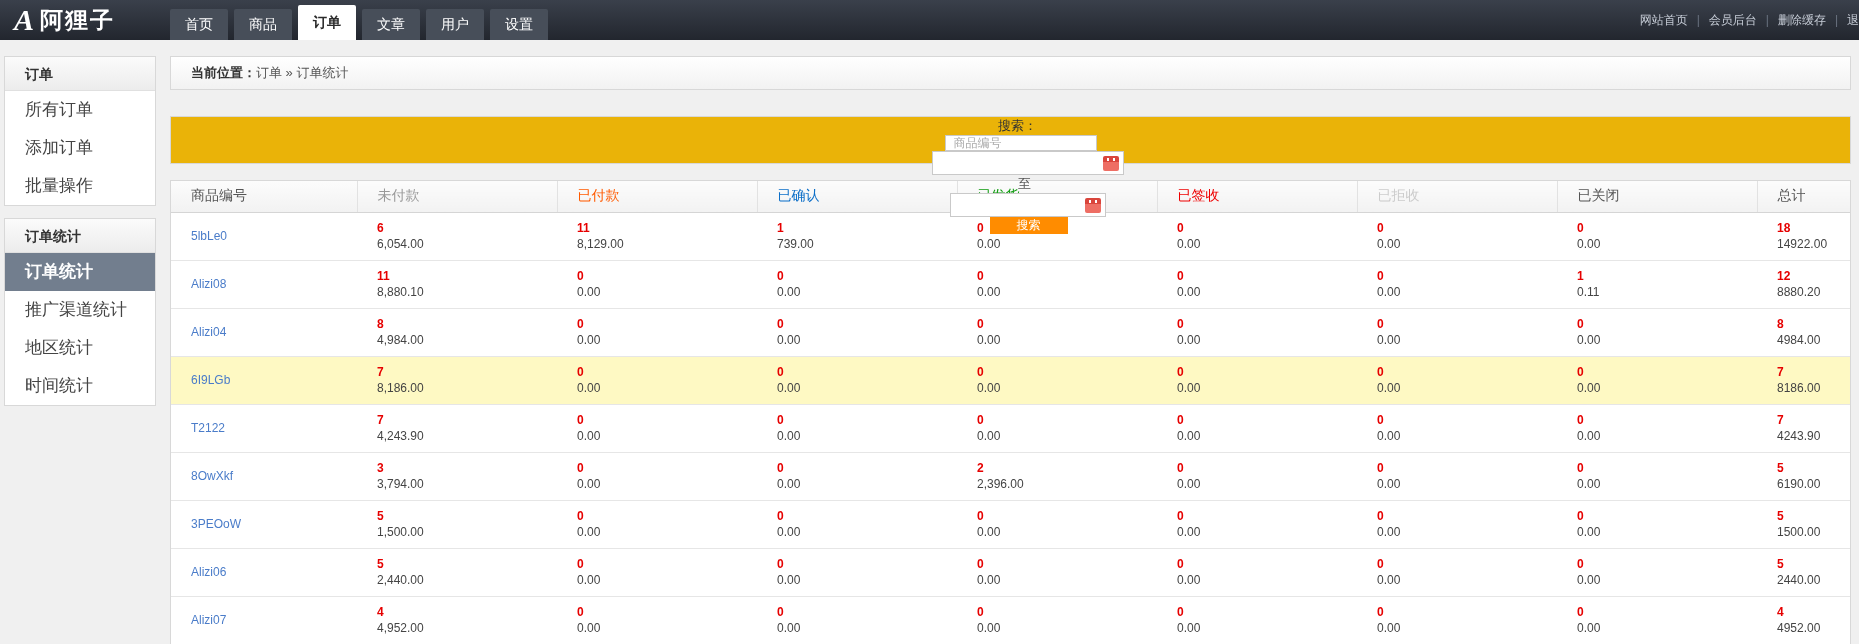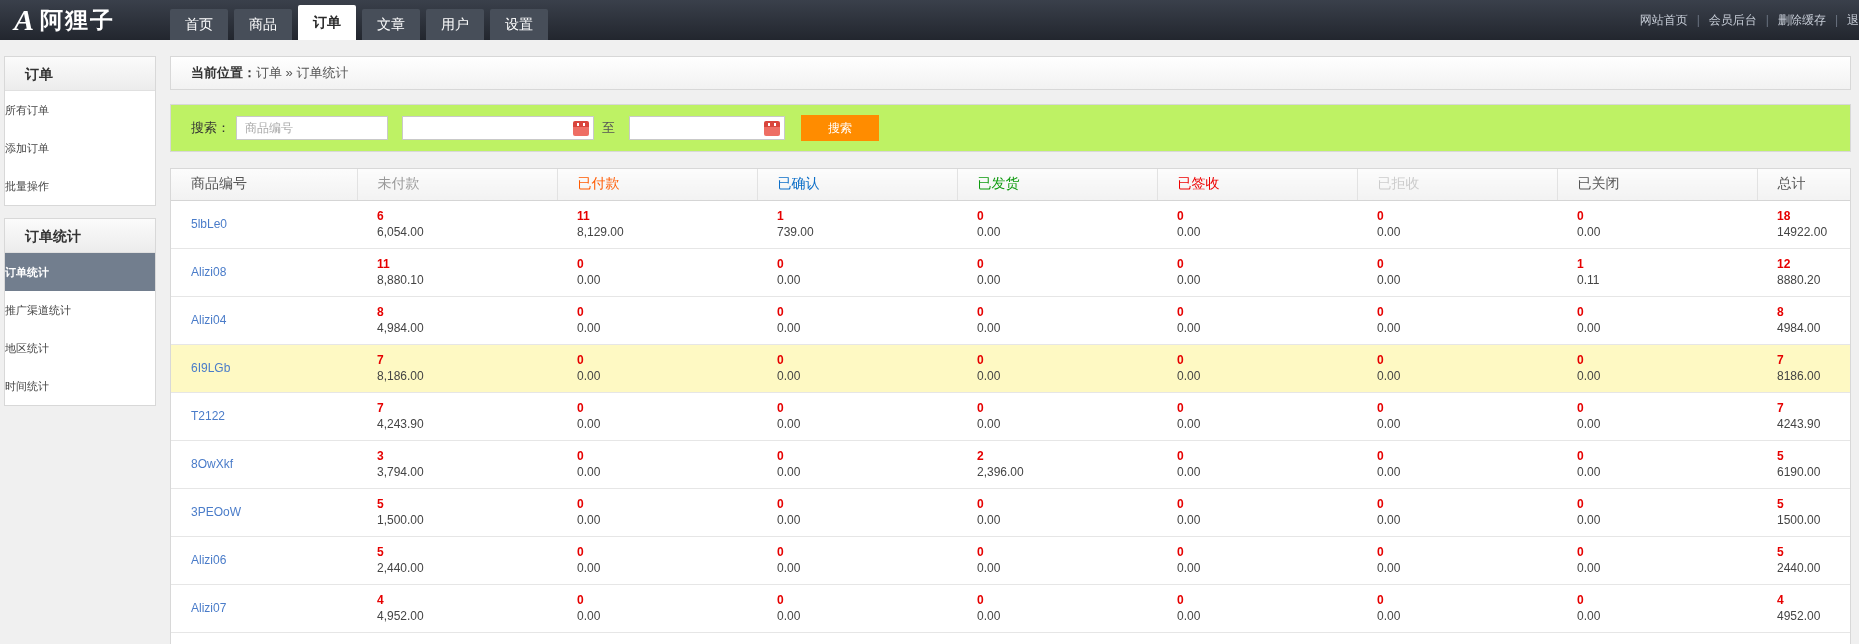--- a/index.html
+++ b/index.html
@@ -17,33 +17,33 @@
   .toplinks { position:absolute; right:-12px; top:0; height:40px; display:flex; align-items:center; gap:9px; color:#c6ccd6; font-size:12px; white-space:nowrap; }
   .toplinks a { color:#c6ccd6; text-decoration:none; cursor:pointer; }
   .toplinks .sep { color:#6a7280; }
 
   
   .page { display:flex; align-items:flex-start; }
   .sidebar { width:158px; padding:16px 2px 0 4px; flex:none; }
   .side-box { background:#fff; border:1px solid #d8d8d8; margin-bottom:12px; }
   .side-head { height:34px; line-height:34px; padding-left:20px; font-size:14px; font-weight:bold; color:#333;
                background:linear-gradient(#fbfbfb,#ececec); border-bottom:1px solid #e0e0e0; }
-  .side-item { height:38px; line-height:38px; font-size:11px; color:#444; cursor:pointer; }
+  .side-item { height:38px; line-height:38px; padding-left:20px; font-size:17px; color:#444; cursor:pointer; }
   .side-item.active { background:#727e8e; color:#fff; font-weight:bold; }
 
   .content { flex:1; min-width:0; padding:16px 8px 0 12px; }
 
   
   .breadcrumb { height:34px; line-height:32px; background:linear-gradient(#ffffff,#f2f2f2); border:1px solid #d8d8d8;
                 padding-left:20px; font-size:13px; color:#555; }
   .breadcrumb b { color:#333;text-align:center; }
 
   
-  .searchbar { margin-top:14px; height:48px; background:#bef264; border:1px solid #d8d8d8; display:flex; align-items:center;
-               padding-left:20px; font-size:13px; color:#333; }
+  .searchbar { margin-top:26px; height:48px; background:#eab308; border:1px solid #d8d8d8; display:flex; align-items:center;
+               padding-left:20px; font-size:13px; color:#333;flex-direction:column; }
   .search-label { margin-right:6px; }
   .txt { height:24px; border:1px solid #c9c9c9; padding:0 8px; font-size:12px; color:#333; background:#fff; }
   .txt::placeholder { color:#a9a9a9; }
   #product-input { width:152px; }
   .date-wrap { position:relative; margin-left:14px; display:inline-block; }
   .date-wrap .txt { padding-right:26px; }
   #date-from { width:192px; }
   #date-to { width:156px; }
   .cal-icon { position:absolute; right:5px; top:5px; width:16px; height:15px; border-radius:2px; cursor:pointer;
     background:

